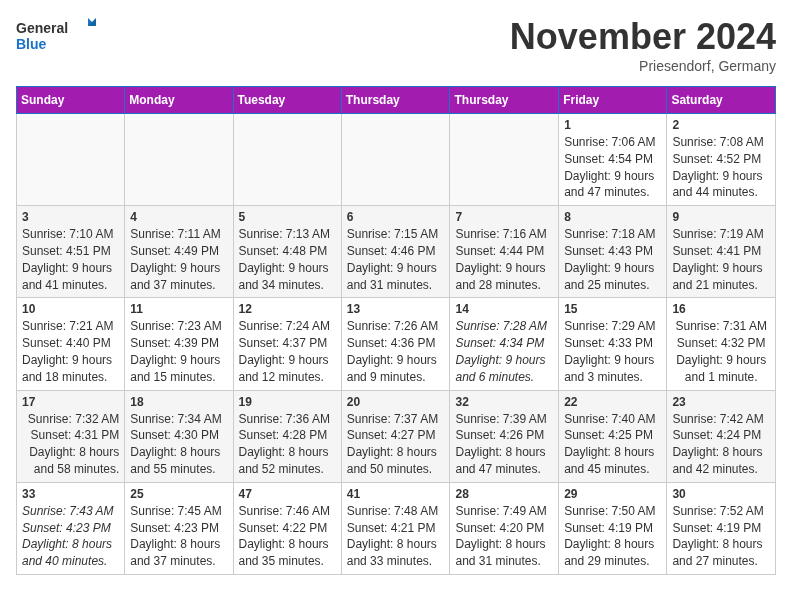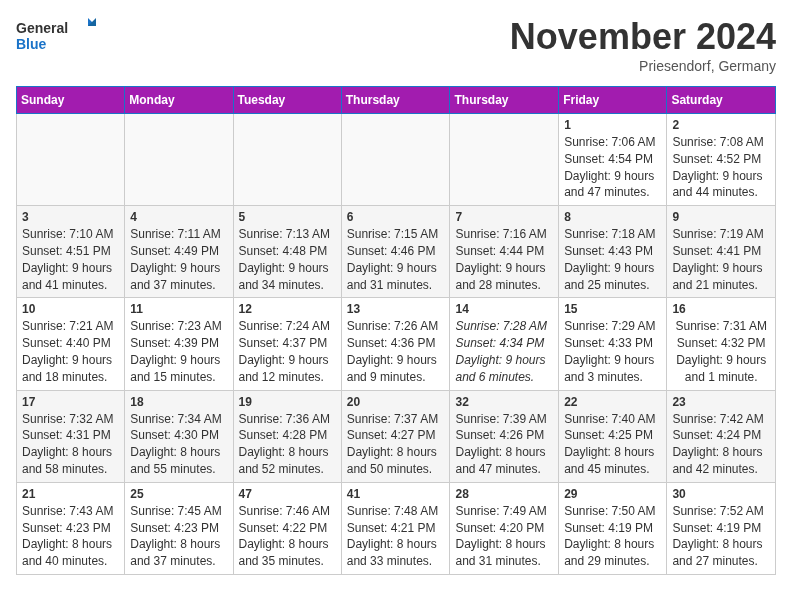--- a/index.html
+++ b/index.html
@@ -203,21 +203,21 @@
         <td>
           <span class="day-num">16</span>
           <div class="day-info" style="white-space: pre-line; text-align: center;">Sunrise: 7:31 AM
 Sunset: 4:32 PM
 Daylight: 9 hours and 1 minute.</div>
         </td>
       </tr>
       <tr>
         <td>
           <span class="day-num">17</span>
-          <div class="day-info" style="white-space: pre-line;">Sunrise: 7:32 AM
+          <div class="day-info" style="white-space: pre-line; text-align: right;">Sunrise: 7:32 AM
 Sunset: 4:31 PM
 Daylight: 8 hours and 58 minutes.</div>
         </td>
         <td>
           <span class="day-num">18</span>
           <div class="day-info" style="white-space: pre-line;">Sunrise: 7:34 AM
 Sunset: 4:30 PM
 Daylight: 8 hours and 55 minutes.</div>
         </td>
         <td>
@@ -246,22 +246,22 @@
         </td>
         <td>
           <span class="day-num">23</span>
           <div class="day-info" style="white-space: pre-line;">Sunrise: 7:42 AM
 Sunset: 4:24 PM
 Daylight: 8 hours and 42 minutes.</div>
         </td>
       </tr>
       <tr>
         <td>
-          <span class="day-num">21</span>
-          <div class="day-info" style="white-space: pre-line;">Sunrise: 7:43 AM
+          <span class="day-num">33</span>
+          <div class="day-info" style="white-space: pre-line; font-style: italic;">Sunrise: 7:43 AM
 Sunset: 4:23 PM
 Daylight: 8 hours and 40 minutes.</div>
         </td>
         <td>
           <span class="day-num">25</span>
           <div class="day-info" style="white-space: pre-line;">Sunrise: 7:45 AM
 Sunset: 4:23 PM
 Daylight: 8 hours and 37 minutes.</div>
         </td>
         <td>

